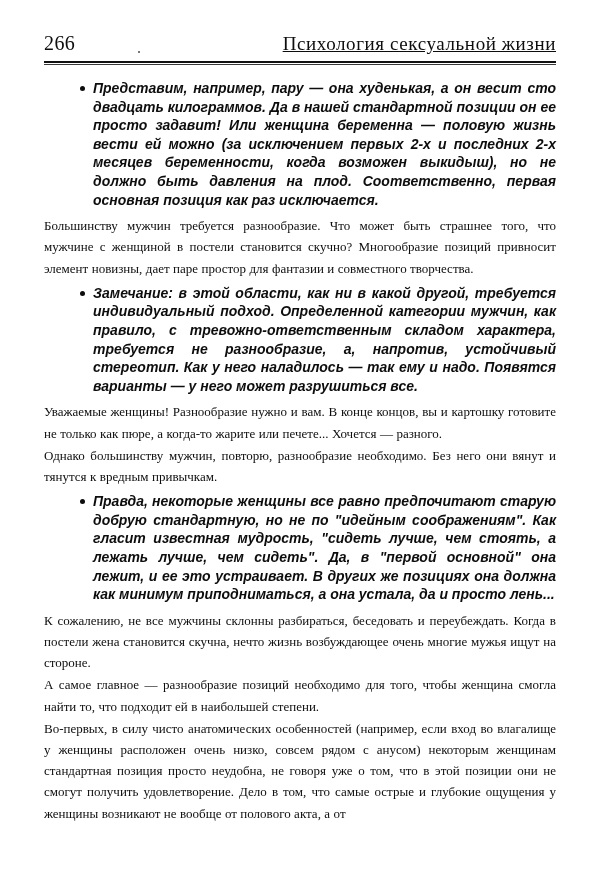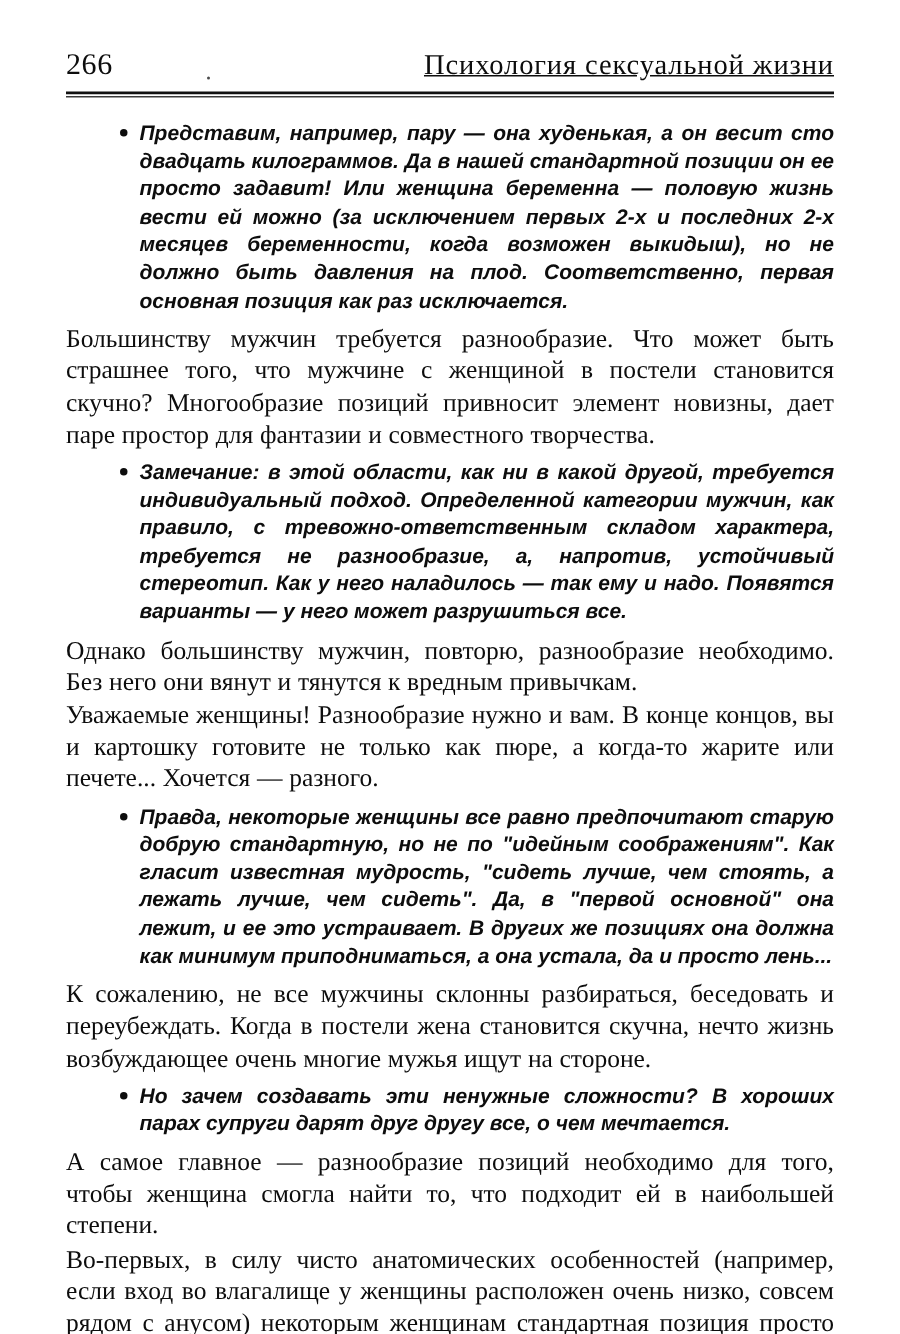--- a/index.html
+++ b/index.html
@@ -85,21 +85,21 @@
     position: absolute;
     left: 44px;
     top: 58px;
     width: 512px;
   }
 
   
   p.body {
     margin: 0 0 1px 0;
     font-family: "Liberation Serif", "DejaVu Serif", serif;
-    font-size: 17px;
+    font-size: 13px;
     line-height: 21.2px;
     text-align: justify;
     text-align-last: left;
     text-justify: inter-word;
     color: #0d0d0d;
     word-spacing: 0.2px;
   }
 
   
   ul.notes {
@@ -155,32 +155,29 @@
     <ul class="notes">
       <li>Представим, например, пару — она худенькая, а он весит сто двадцать килограммов. Да в нашей стандартной позиции он ее просто задавит! Или женщина беременна — половую жизнь вести ей можно (за исключением первых 2-х и последних 2-х месяцев беременности, когда возможен выкидыш), но не должно быть давления на плод. Соответственно, первая основная позиция как раз исключается.</li>
     </ul>
 
     <p class="body">Большинству мужчин требуется разнообразие. Что может быть страшнее того, что мужчине с женщиной в постели становится скучно? Многообразие позиций привносит элемент новизны, дает паре простор для фантазии и совместного творчества.</p>
 
     <ul class="notes">
       <li>Замечание: в этой области, как ни в какой другой, требуется индивидуальный подход. Определенной категории мужчин, как правило, с тревожно-ответственным складом характера, требуется не разнообразие, а, напротив, устойчивый стереотип. Как у него наладилось — так ему и надо. Появятся варианты — у него может разрушиться все.</li>
     </ul>
 
+    <p class="body">Уважаемые женщины! Разнообразие нужно и вам. В конце концов, вы и картошку готовите не только как пюре, а когда-то жарите или печете... Хочется — разного.</p>
+
     <p class="body">Однако большинству мужчин, повторю, разнообразие необходимо. Без него они вянут и тянутся к вредным привычкам.</p>
-
-    <p class="body">Уважаемые женщины! Разнообразие нужно и вам. В конце концов, вы и картошку готовите не только как пюре, а когда-то жарите или печете... Хочется — разного.</p>
 
     <ul class="notes">
       <li>Правда, некоторые женщины все равно предпочитают старую добрую стандартную, но не по "идейным соображениям". Как гласит известная мудрость, "сидеть лучше, чем стоять, а лежать лучше, чем сидеть". Да, в "первой основной" она лежит, и ее это устраивает. В других же позициях она должна как минимум приподниматься, а она устала, да и просто лень...</li>
     </ul>
 
     <p class="body">К сожалению, не все мужчины склонны разбираться, беседовать и переубеждать. Когда в постели жена становится скучна, нечто жизнь возбуждающее очень многие мужья ищут на стороне.</p>
 
-    <ul class="notes">
-      <li>Но зачем создавать эти ненужные сложности? В хороших парах супруги дарят друг другу все, о чем мечтается.</li>
-    </ul>
 
     <p class="body">А самое главное — разнообразие позиций необходимо для того, чтобы женщина смогла найти то, что подходит ей в наибольшей степени.</p>
 
     <p class="body">Во-первых, в силу чисто анатомических особенностей (например, если вход во влагалище у женщины расположен очень низко, совсем рядом с анусом) некоторым женщинам стандартная позиция просто неудобна, не говоря уже о том, что в этой позиции они не смогут получить удовлетворение. Дело в том, что самые острые и глубокие ощущения у женщины возникают не вообще от полового акта, а от</p>
 
   </div>
 </div>
 
 </body></html>

